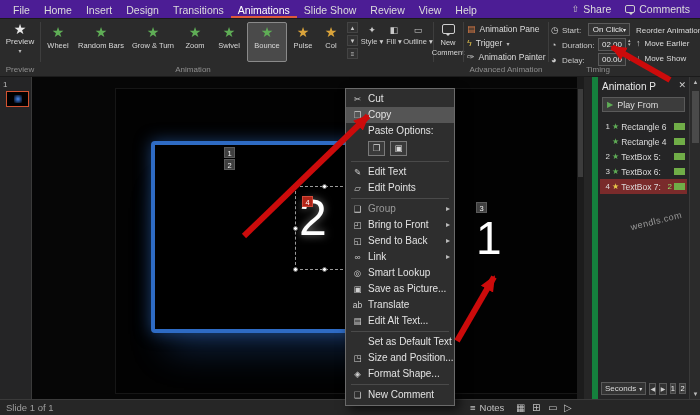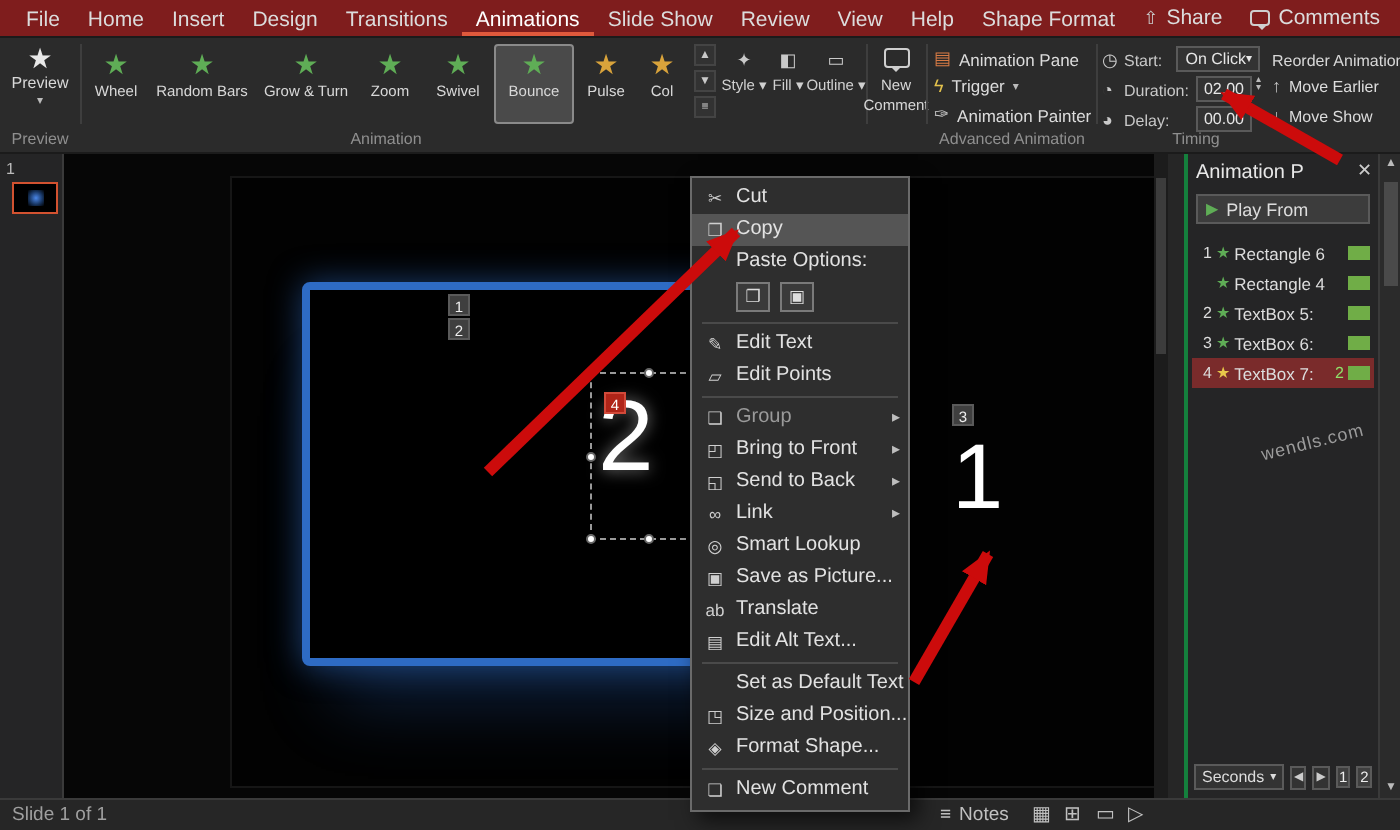--- a/index.html
+++ b/index.html
@@ -1,20 +1,20 @@
 <!DOCTYPE html>
 <html><head>
 <meta charset="utf-8">
 <style>
   *{margin:0;padding:0;box-sizing:border-box;font-family:"Liberation Sans","DejaVu Sans",sans-serif;}
   html,body{width:700px;height:415px;overflow:hidden;background:#1e1e1e;}
   .app{position:relative;width:700px;height:415px;background:#262626;color:#e6e6e6;overflow:hidden;}
 
   
-  .menubar{position:absolute;top:0;left:0;width:700px;height:19px;background:#7f1d1d;display:flex;align-items:center;padding:0 6px;border-bottom:1px solid #1b1b1b;}
+  .menubar{position:absolute;top:0;left:0;width:700px;height:19px;background:#4c1d95;display:flex;align-items:center;padding:0 6px;border-bottom:1px solid #1b1b1b;}
   .tab{padding:3px 7px 2px 7px;font-size:10.5px;color:#dcdcdc;white-space:nowrap;}
   .tab.active{border-bottom:2px solid #e0593c;padding-bottom:0;color:#fff;}
   .mb-right{margin-left:auto;display:flex;align-items:center;gap:14px;font-size:10.5px;color:#dcdcdc;padding-right:4px;}
   .mb-right .btn{display:flex;align-items:center;gap:4px;}
   .mini-bubble{display:inline-block;width:10px;height:8px;border:1px solid #cfcfcf;border-radius:2px;position:relative;}
   .mini-bubble::after{content:"";position:absolute;left:2px;bottom:-3px;border-left:3px solid transparent;border-right:3px solid transparent;border-top:3px solid #cfcfcf;}
 
   
   .ribbon{position:absolute;top:19px;left:0;width:700px;height:58px;background:#2b2b2b;border-bottom:1px solid #1b1b1b;font-size:8.5px;}
   .rsep{position:absolute;top:3px;bottom:14px;width:1px;background:#3e3e3e;}
@@ -58,21 +58,21 @@
   .ctx-item{position:relative;height:16px;line-height:16px;padding-left:22px;white-space:nowrap;overflow:hidden;}
   .ctx-item .ci{position:absolute;left:4px;width:15px;text-align:center;font-size:8.5px;color:#cfcfcf;}
   .ctx-item.hl{background:#555;}
   .ctx-item.dim{color:#9a9a9a;}
   .ctx-item.has-sub::after{content:"▸";position:absolute;right:4px;top:0;font-size:8px;color:#bdbdbd;}
   .ctx-sep{height:1px;background:#4a4a4a;margin:2px 5px;}
   .paste-row{display:flex;gap:5px;padding:2px 0 3px 22px;}
   .paste-btn{width:17px;height:15px;border:1px solid #7a7a7a;background:#3a3a3a;font-size:8.5px;line-height:13px;text-align:center;color:#ddd;}
 
   
-  .apane{position:absolute;left:592px;top:77px;width:97px;height:322px;background:#252526;border-left:2px solid #15803d;font-size:9px;color:#ddd;}
+  .apane{position:absolute;left:592px;top:77px;width:97px;height:322px;background:#252526;border-left:6px solid #15803d;font-size:9px;color:#ddd;}
   .ap-title{position:absolute;left:4px;top:4px;right:16px;font-size:10px;color:#e8e8e8;white-space:nowrap;overflow:hidden;}
   .ap-close{position:absolute;right:3px;top:3px;font-size:9px;color:#ccc;}
   .ap-play{position:absolute;left:4px;top:20px;right:4px;height:15px;background:#3c3c3c;border:1px solid #5a5a5a;display:flex;align-items:center;gap:4px;padding:0 4px;font-size:9px;}
   .ap-rows{position:absolute;left:2px;top:42px;right:2px;}
   .ap-row{position:relative;height:15px;display:flex;align-items:center;gap:2px;padding:0 2px;}
   .ap-row .n{width:8px;font-size:8px;color:#ddd;text-align:right;}
   .ap-row .st{font-size:8px;}
   .ap-row .lb{flex:1;font-size:8.5px;white-space:nowrap;overflow:hidden;}
   .ap-row .bar{width:11px;height:7px;background:#70ad47;flex:0 0 auto;}
   .ap-row .ex{font-size:8px;color:#8fe06a;}
@@ -103,21 +103,20 @@
     <span class="tab">File</span>
     <span class="tab">Home</span>
     <span class="tab">Insert</span>
     <span class="tab">Design</span>
     <span class="tab">Transitions</span>
     <span class="tab active">Animations</span>
     <span class="tab">Slide Show</span>
     <span class="tab">Review</span>
     <span class="tab">View</span>
     <span class="tab">Help</span>
-    <span class="tab">Shape Format</span>
     <span class="mb-right">
       <span class="btn">
           <span class="ico">⇧</span>
           <span>Share</span>
         </span>
       <span class="btn">
           <span class="mini-bubble"></span>
           <span>Comments</span>
         </span>
     </span>

